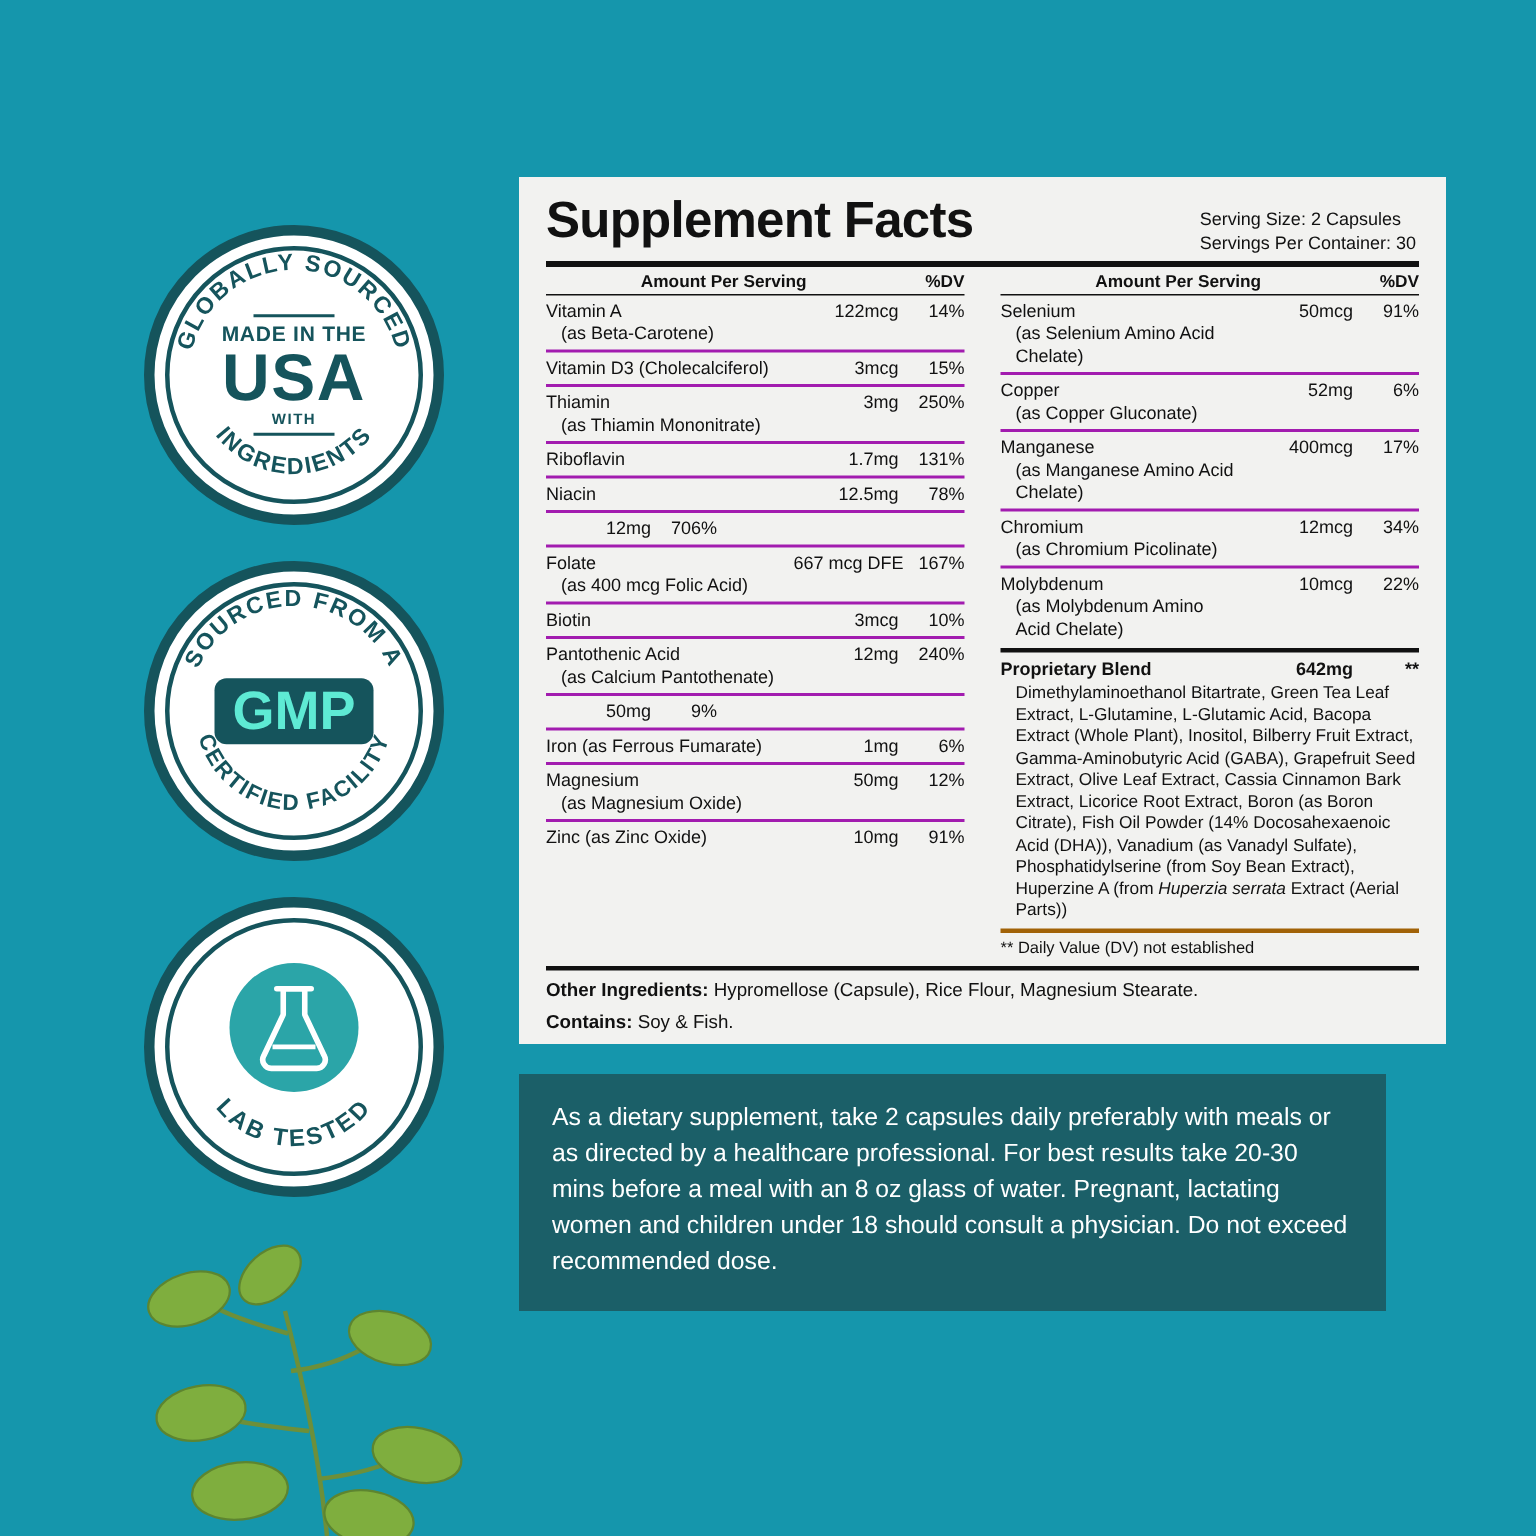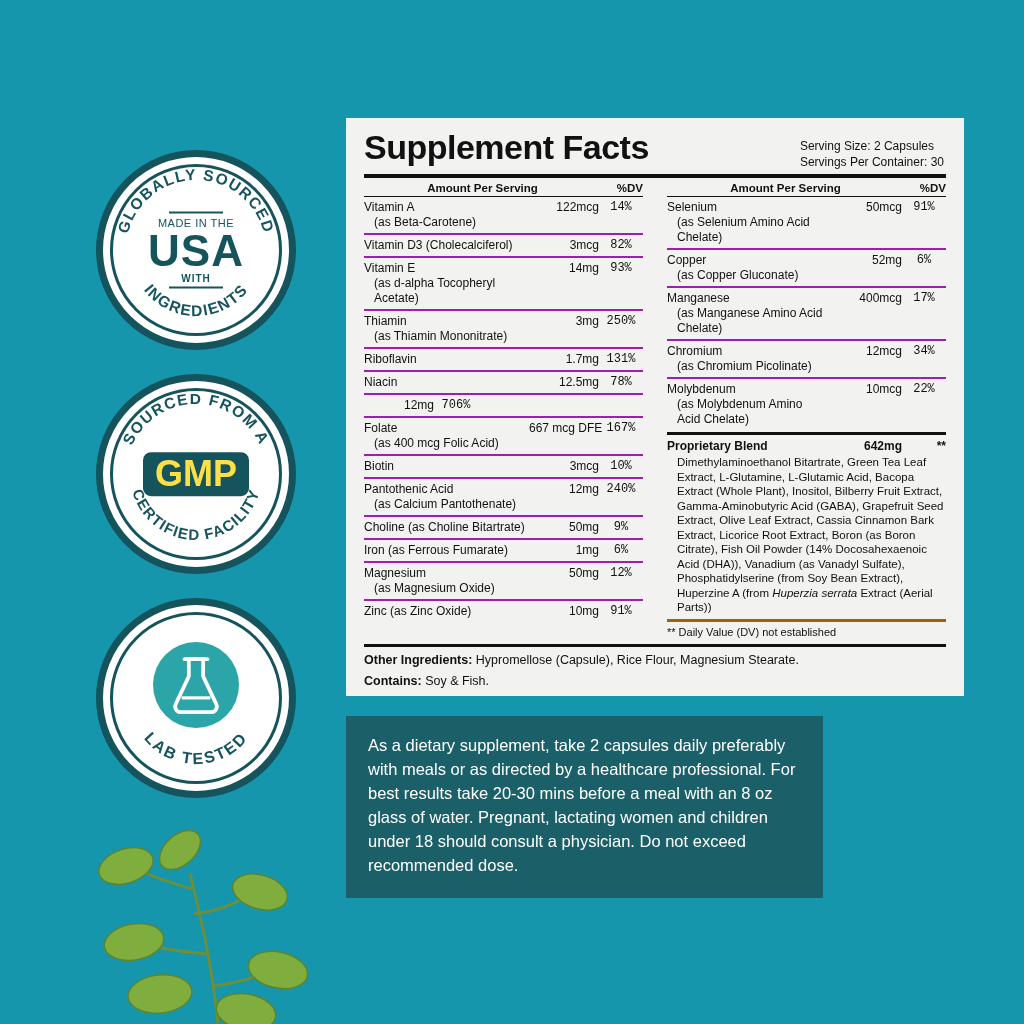--- a/index.html
+++ b/index.html
@@ -27,27 +27,27 @@
     border-radius:50%;
     border:3px solid #15545c;
   }
 
   .badge-center {
     position:absolute; left:0; right:0; top:50%;
     transform:translateY(-50%);
     text-align:center;
   }
 
-  .usa-made { font-size:11px; font-weight:normal; color:#15545c; letter-spacing:.5px; }
+  .usa-made { font-size:14px; font-weight:bold; color:#15545c; letter-spacing:.5px; }
   .usa-big  { font-size:44px; font-weight:bold; color:#15545c; line-height:1; letter-spacing:1px;}
   .usa-with { font-size:10px; font-weight:bold; color:#15545c; letter-spacing:1px;}
   .usa-line { height:2px; background:#15545c; width:54px; margin:3px auto; }
 
   .gmp-pill {
-    background:#15545c; color:#fde047; font-size:36px; font-weight:bold;
+    background:#15545c; color:#5eead4; font-size:36px; font-weight:bold;
     border-radius:8px; padding:2px 12px; display:inline-block; line-height:1.1;
   }
 
   .iso-top { font-size:21px; font-weight:bold; color:#15545c; letter-spacing:.5px;}
   .flask-circle {
     width:86px;height:86px;border-radius:50%;background:#2ba5a8;
     margin:6px auto 0; position:relative;
   }
 
   
@@ -79,21 +79,21 @@
 
   .row {
     display:flex; align-items:flex-start;
     border-bottom:2px solid #a21caf;
     padding:3px 0 3px 0;
     font-size:12px; color:#111; line-height:1.25;
   }
   .row .nm { flex:1; padding-right:4px; }
   .row .nm .sub { display:block; padding-left:10px; }
   .row .amt { width:70px; text-align:right; white-space:nowrap; }
-  .row .dv  { width:44px; text-align:center; white-space:nowrap;font-family:Liberation Mono, monospace; }
+  .row .dv  { width:44px; text-align:right; white-space:nowrap; }
   .row.last { border-bottom:none; }
 
   .blend-sep { border-top:3px solid #111; margin-top:2px;}
   .blend-row {
     display:flex; font-size:12px; font-weight:bold; color:#111;
     padding:4px 0 2px 0;
   }
   .blend-row .nm{flex:1;}
   .blend-row .amt{width:70px;text-align:right;}
   .blend-row .dv{width:44px;text-align:right;}
@@ -106,21 +106,21 @@
 
   .other {
     border-top:3px solid #111; margin:6px 6px 0 6px; padding-top:6px;
     font-size:12.5px; color:#111;
   }
   .other b { font-weight:bold; }
   .other .line { margin-bottom:7px; }
 
   
   .directions {
-    position:absolute; left:346px; top:716px; width:477px;
+    position:absolute; left:346px; top:716px; width:578px;
     background:#1b5f68; color:#ffffff;
     padding:18px 22px 20px 22px;
     font-size:16.5px; line-height:1.45;
   }
 
   
   .plant { position:absolute; left:40px; bottom:0; width:300px; height:270px; }
 </style>
 </head>
 <body>
@@ -222,26 +222,21 @@
       </div>
       <div id="left-rows">
           <div class="row">
             <span class="nm">Vitamin A<span class="sub">(as Beta-Carotene)</span></span>
             <span class="amt">122mcg</span>
             <span class="dv">14%</span>
           </div>
           <div class="row">
             <span class="nm">Vitamin D3 (Cholecalciferol)</span>
             <span class="amt">3mcg</span>
-            <span class="dv">82%</span>
-          </div>
-          <div class="row">
-            <span class="nm">Vitamin E<span class="sub">(as d-alpha Tocopheryl Acetate)</span></span>
-            <span class="amt">14mg</span>
-            <span class="dv">93%</span>
+            <span class="dv">15%</span>
           </div>
           <div class="row">
             <span class="nm">Thiamin<span class="sub">(as Thiamin Mononitrate)</span></span>
             <span class="amt">3mg</span>
             <span class="dv">250%</span>
           </div>
           <div class="row">
             <span class="nm">Riboflavin</span>
             <span class="amt">1.7mg</span>
             <span class="dv">131%</span>
@@ -264,21 +259,20 @@
             <span class="nm">Biotin</span>
             <span class="amt">3mcg</span>
             <span class="dv">10%</span>
           </div>
           <div class="row">
             <span class="nm">Pantothenic Acid<span class="sub">(as Calcium Pantothenate)</span></span>
             <span class="amt">12mg</span>
             <span class="dv">240%</span>
           </div>
           <div class="row">
-            <span class="nm">Choline (as Choline Bitartrate)</span>
             <span class="amt">50mg</span>
             <span class="dv">9%</span>
           </div>
           <div class="row">
             <span class="nm">Iron (as Ferrous Fumarate)</span>
             <span class="amt">1mg</span>
             <span class="dv">6%</span>
           </div>
           <div class="row">
             <span class="nm">Magnesium<span class="sub">(as Magnesium Oxide)</span></span>

